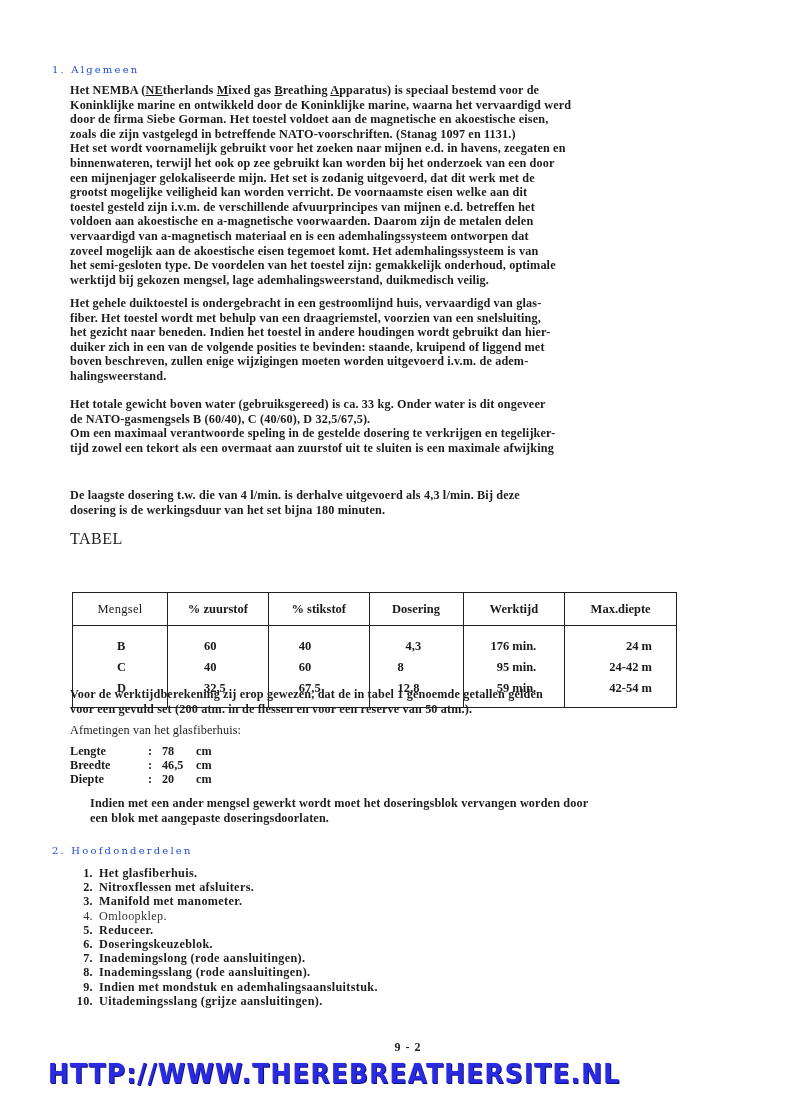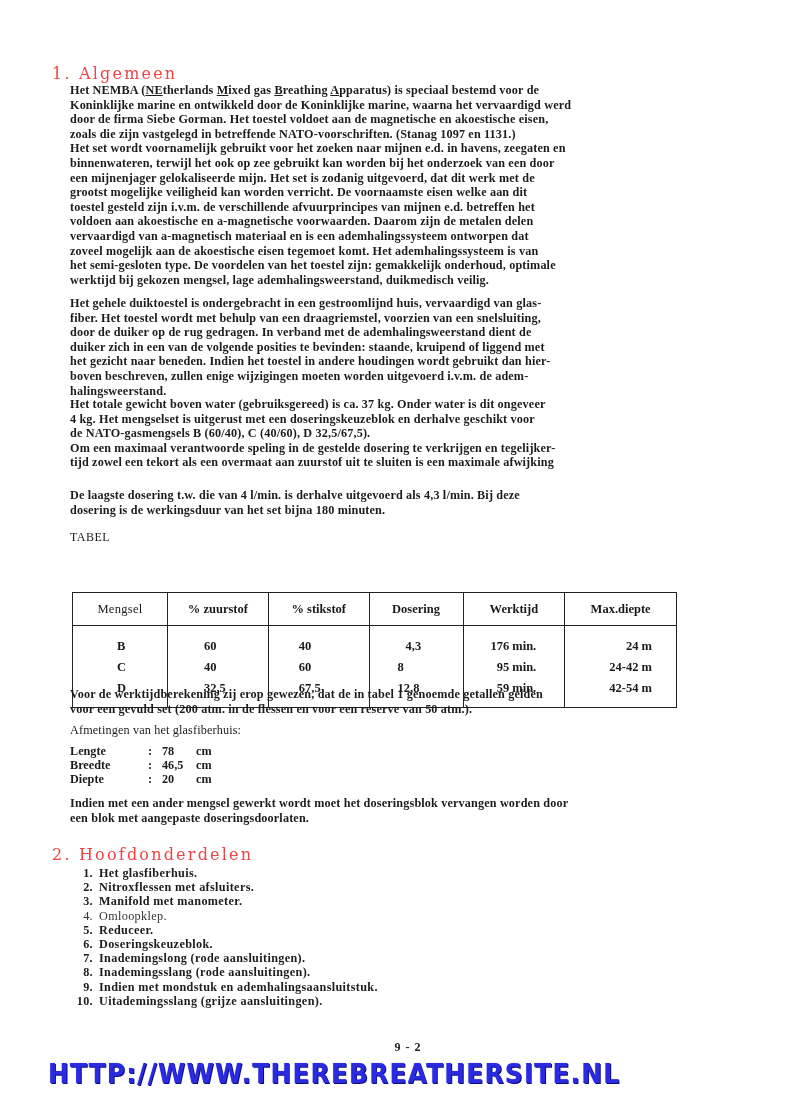--- a/index.html
+++ b/index.html
@@ -3,33 +3,33 @@
 <meta charset="utf-8">
 <style>
   html, body { margin: 0; padding: 0; background: #ffffff; }
   body {
     width: 794px; height: 1107px; position: relative; overflow: hidden;
     font-family: "DejaVu Serif", "Liberation Serif", serif;
     color: #1a1a1a;
   }
   .page { position: absolute; left: 0; top: 0; width: 794px; height: 1107px; }
   .heading {
-    position: absolute; font-size: 16px; letter-spacing: 2.2px;
-    font-family: "DejaVu Serif", serif; color: #ef4444;
+    position: absolute; font-size: 10px; letter-spacing: 2.2px;
+    font-family: "DejaVu Serif", serif; color: #1d4ed8;
   }
   .para {
     position: absolute; left: 70px; width: 600px;
     font-size: 12.2px; line-height: 14.6px; font-weight: bold;
     font-family: "Liberation Serif", serif; color: #1c1c1c;
     letter-spacing: 0.15px;
   }
   .para .ln { display: block; white-space: nowrap; }
   .ul { text-decoration: underline; }
   .label-tabel {
-    position: absolute; left: 70px; top: 530px; font-size: 12px;
+    position: absolute; left: 70px; top: 530px; font-size: 16px;
     font-family: "Liberation Serif", serif; letter-spacing: 0.5px; color: #222;
   }
   table.mix {
     position: absolute; left: 72px; top: 592px; width: 605px;
     border-collapse: collapse; font-family: "Liberation Serif", serif;
     font-size: 12.5px; color: #1a1a1a;
   }
   table.mix th {
     border: 1.6px solid #222; height: 32px; font-weight: bold; text-align: center;
     padding: 0;
@@ -100,30 +100,28 @@
       <span class="ln"><span>voldoen aan akoestische en a-magnetische voorwaarden. Daarom zijn de metalen delen</span></span>
       <span class="ln"><span>vervaardigd van a-magnetisch materiaal en is een ademhalingssysteem ontworpen dat</span></span>
       <span class="ln"><span>zoveel mogelijk aan de akoestische eisen tegemoet komt. Het ademhalingssysteem is van</span></span>
       <span class="ln"><span>het semi-gesloten type. De voordelen van het toestel zijn: gemakkelijk onderhoud, optimale</span></span>
       <span class="ln"><span>werktijd bij gekozen mengsel, lage ademhalingsweerstand, duikmedisch veilig.</span></span>
     </div>
 
   <div class="para" style="top:296px;" id="housing">
       <span class="ln">Het gehele duiktoestel is ondergebracht in een gestroomlijnd huis, vervaardigd van glas-</span>
       <span class="ln">fiber. Het toestel wordt met behulp van een draagriemstel, voorzien van een snelsluiting,</span>
-      <span class="ln">door de duiker op de rug gedragen. In verband met de ademhalingsweerstand dient de</span>
+      <span class="ln">het gezicht naar beneden. Indien het toestel in andere houdingen wordt gebruikt dan hier-</span>
       <span class="ln">duiker zich in een van de volgende posities te bevinden: staande, kruipend of liggend met</span>
-      <span class="ln">het gezicht naar beneden. Indien het toestel in andere houdingen wordt gebruikt dan hier-</span>
       <span class="ln">boven beschreven, zullen enige wijzigingen moeten worden uitgevoerd i.v.m. de adem-</span>
       <span class="ln">halingsweerstand.</span>
     </div>
 
   <div class="para" style="top:397px;" id="weight">
-      <span class="ln">Het totale gewicht boven water (gebruiksgereed) is ca. 37 kg. Onder water is dit ongeveer</span>
-      <span class="ln">4 kg. Het mengselset is uitgerust met een doseringskeuzeblok en derhalve geschikt voor</span>
+      <span class="ln">Het totale gewicht boven water (gebruiksgereed) is ca. 33 kg. Onder water is dit ongeveer</span>
       <span class="ln">de NATO-gasmengsels B (60/40), C (40/60), D 32,5/67,5).</span>
       <span class="ln">Om een maximaal verantwoorde speling in de gestelde dosering te verkrijgen en tegelijker-</span>
       <span class="ln">tijd zowel een tekort als een overmaat aan zuurstof uit te sluiten is een maximale afwijking</span>
     </div>
 
   <div class="para" style="top:488px;" id="dosage">
       <span class="ln">De laagste dosering t.w. die van 4 l/min. is derhalve uitgevoerd als 4,3 l/min. Bij deze</span>
       <span class="ln">dosering is de werkingsduur van het set bijna 180 minuten.</span>
     </div>
 
@@ -191,21 +189,21 @@
       <span class="u">cm</span>
     </div>
     <div class="row">
       <span class="k">Diepte</span>
       <span class="sep">:</span>
       <span class="v">20</span>
       <span class="u">cm</span>
     </div>
   </div>
 
-  <div class="para" style="top:796px;" id="othermix">
+  <div class="para" style="top:796px;margin-left:20px;" id="othermix">
       <span class="ln">Indien met een ander mengsel gewerkt wordt moet het doseringsblok vervangen worden door</span>
       <span class="ln">een blok met aangepaste doseringsdoorlaten.</span>
     </div>
 
   <div class="heading" style="left:52px; top:845px;">2. Hoofdonderdelen</div>
 
   <div class="list" id="partslist">
       <div class="item">
         <span class="num">1.</span>
         <span>Het glasfiberhuis.</span>

